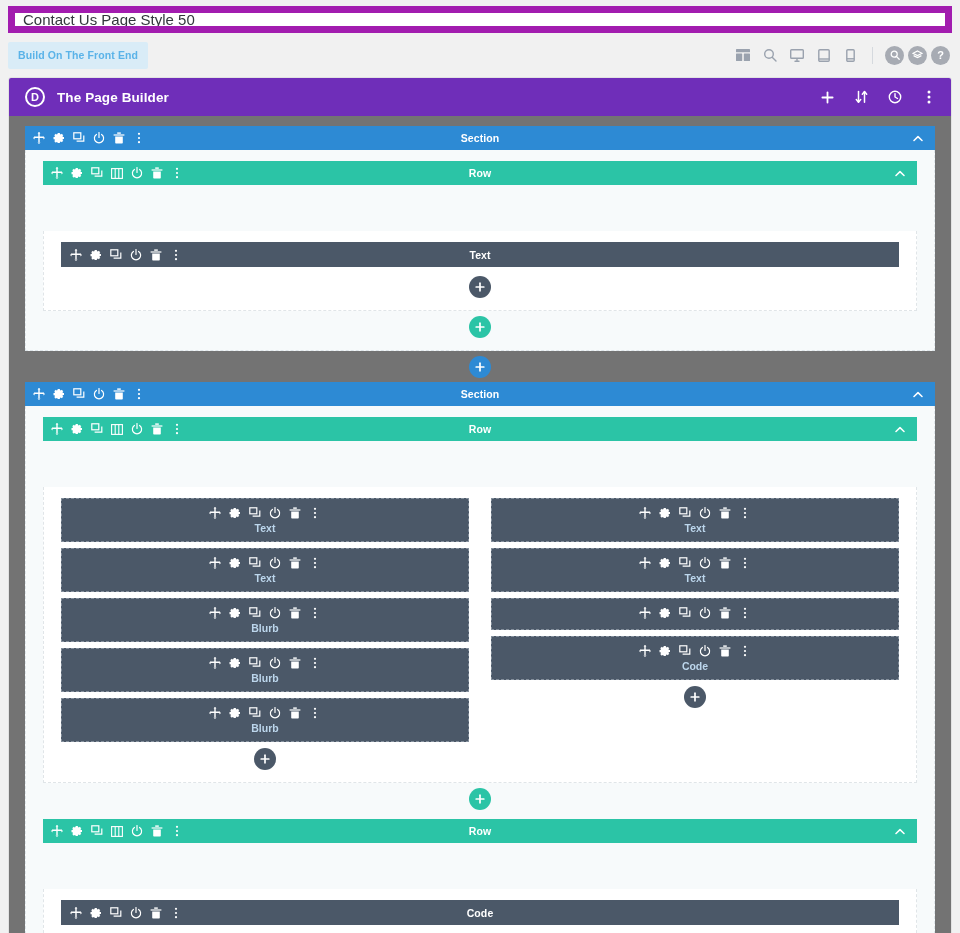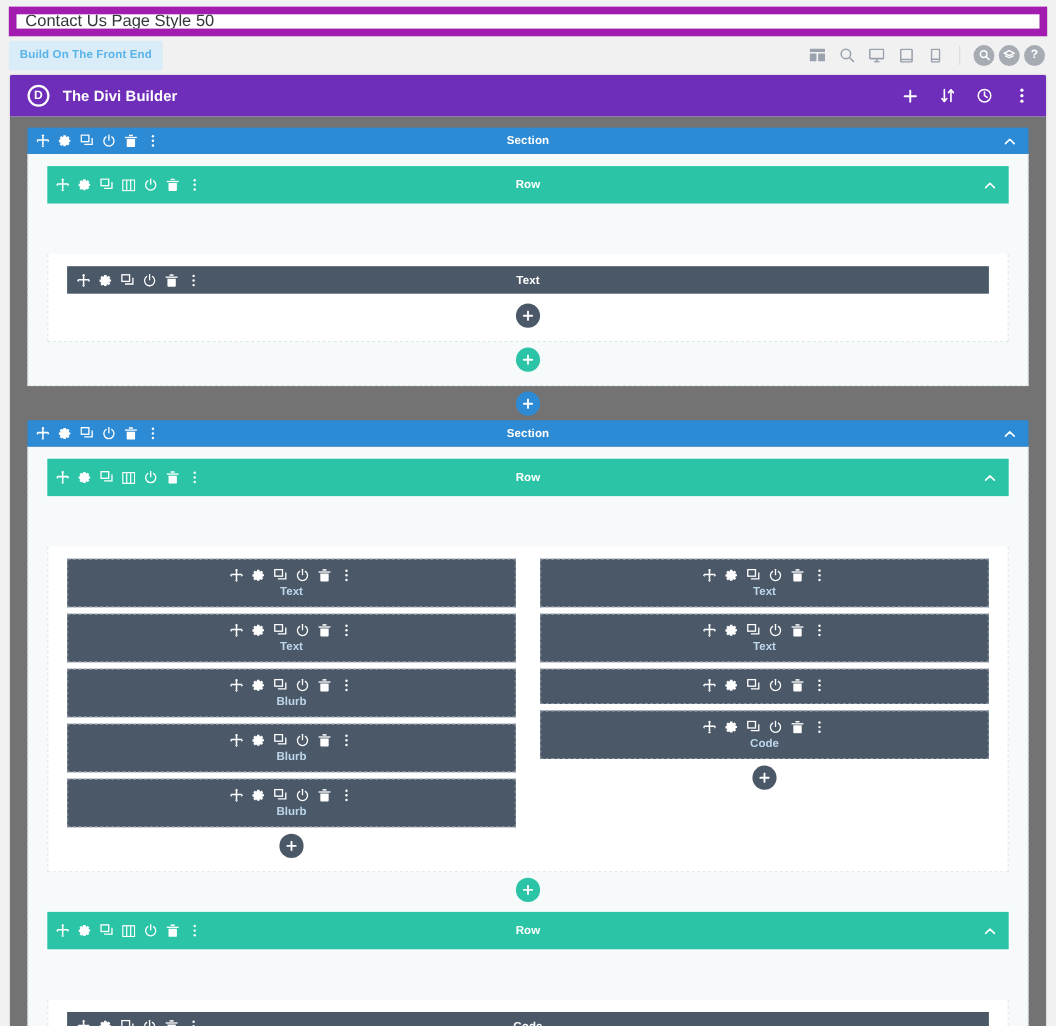--- a/index.html
+++ b/index.html
@@ -17,21 +17,21 @@
     border: 7px solid #a21caf;
     background: #fff;
     font-family: "Liberation Sans", sans-serif;
     font-size: 15px; color: #32373c;
     padding: 2px 8px;
     outline: none;
   }
 
   
   .toolbar {
-    height: 34px;
+    height: 44px;
     display: flex; align-items: center;
     padding: 0 10px 0 8px;
     position: relative;
   }
   .front-end-btn {
     background: #d9ecf7;
     color: #5ab3e8;
     font-size: 10.5px;
     font-weight: bold;
     padding: 7px 10px 8px 10px;
@@ -119,21 +119,21 @@
   }
   .sec-body {
     background: #f7fafb;
     border: 1px dashed #dfe6ea;
     border-top: none;
     padding: 11px 17px 12px 17px;
   }
 
   
   .row-head {
-    height: 34px;
+    height: 24px;
     background: #2bc4a6;
     display: flex; align-items: center;
     padding: 0 10px 0 8px;
     position: relative;
   }
   .row-body {
     background: #fff;
     border: 1px dashed #e0e5e8;
     border-top: none;
     padding: 11px 17px 12px 17px;
@@ -278,21 +278,21 @@
       </svg>
     </div>
     <div class="circ-icon">?</div>
   </div>
 </div>
 
 <div class="builder">
 
   <div class="divi-bar">
     <div class="divi-logo">D</div>
-    <div class="divi-title">The Divi Builder</div>
+    <div class="divi-title">The Page Builder</div>
     <div class="divi-actions">
       <div class="act">
         <svg width="13" height="13" viewBox="0 0 13 13" stroke="currentColor" stroke-width="1.8" stroke-linecap="round">
           <line x1="6.5" y1="1.4" x2="6.5" y2="11.6"></line>
           <line x1="1.4" y1="6.5" x2="11.6" y2="6.5"></line>
         </svg>
       </div>
       <div class="act">
         <svg width="13" height="14" viewBox="0 0 13 14" stroke="currentColor" stroke-width="1.5" fill="none" stroke-linecap="round">
           <line x1="3.5" y1="1.5" x2="3.5" y2="12"></line>

